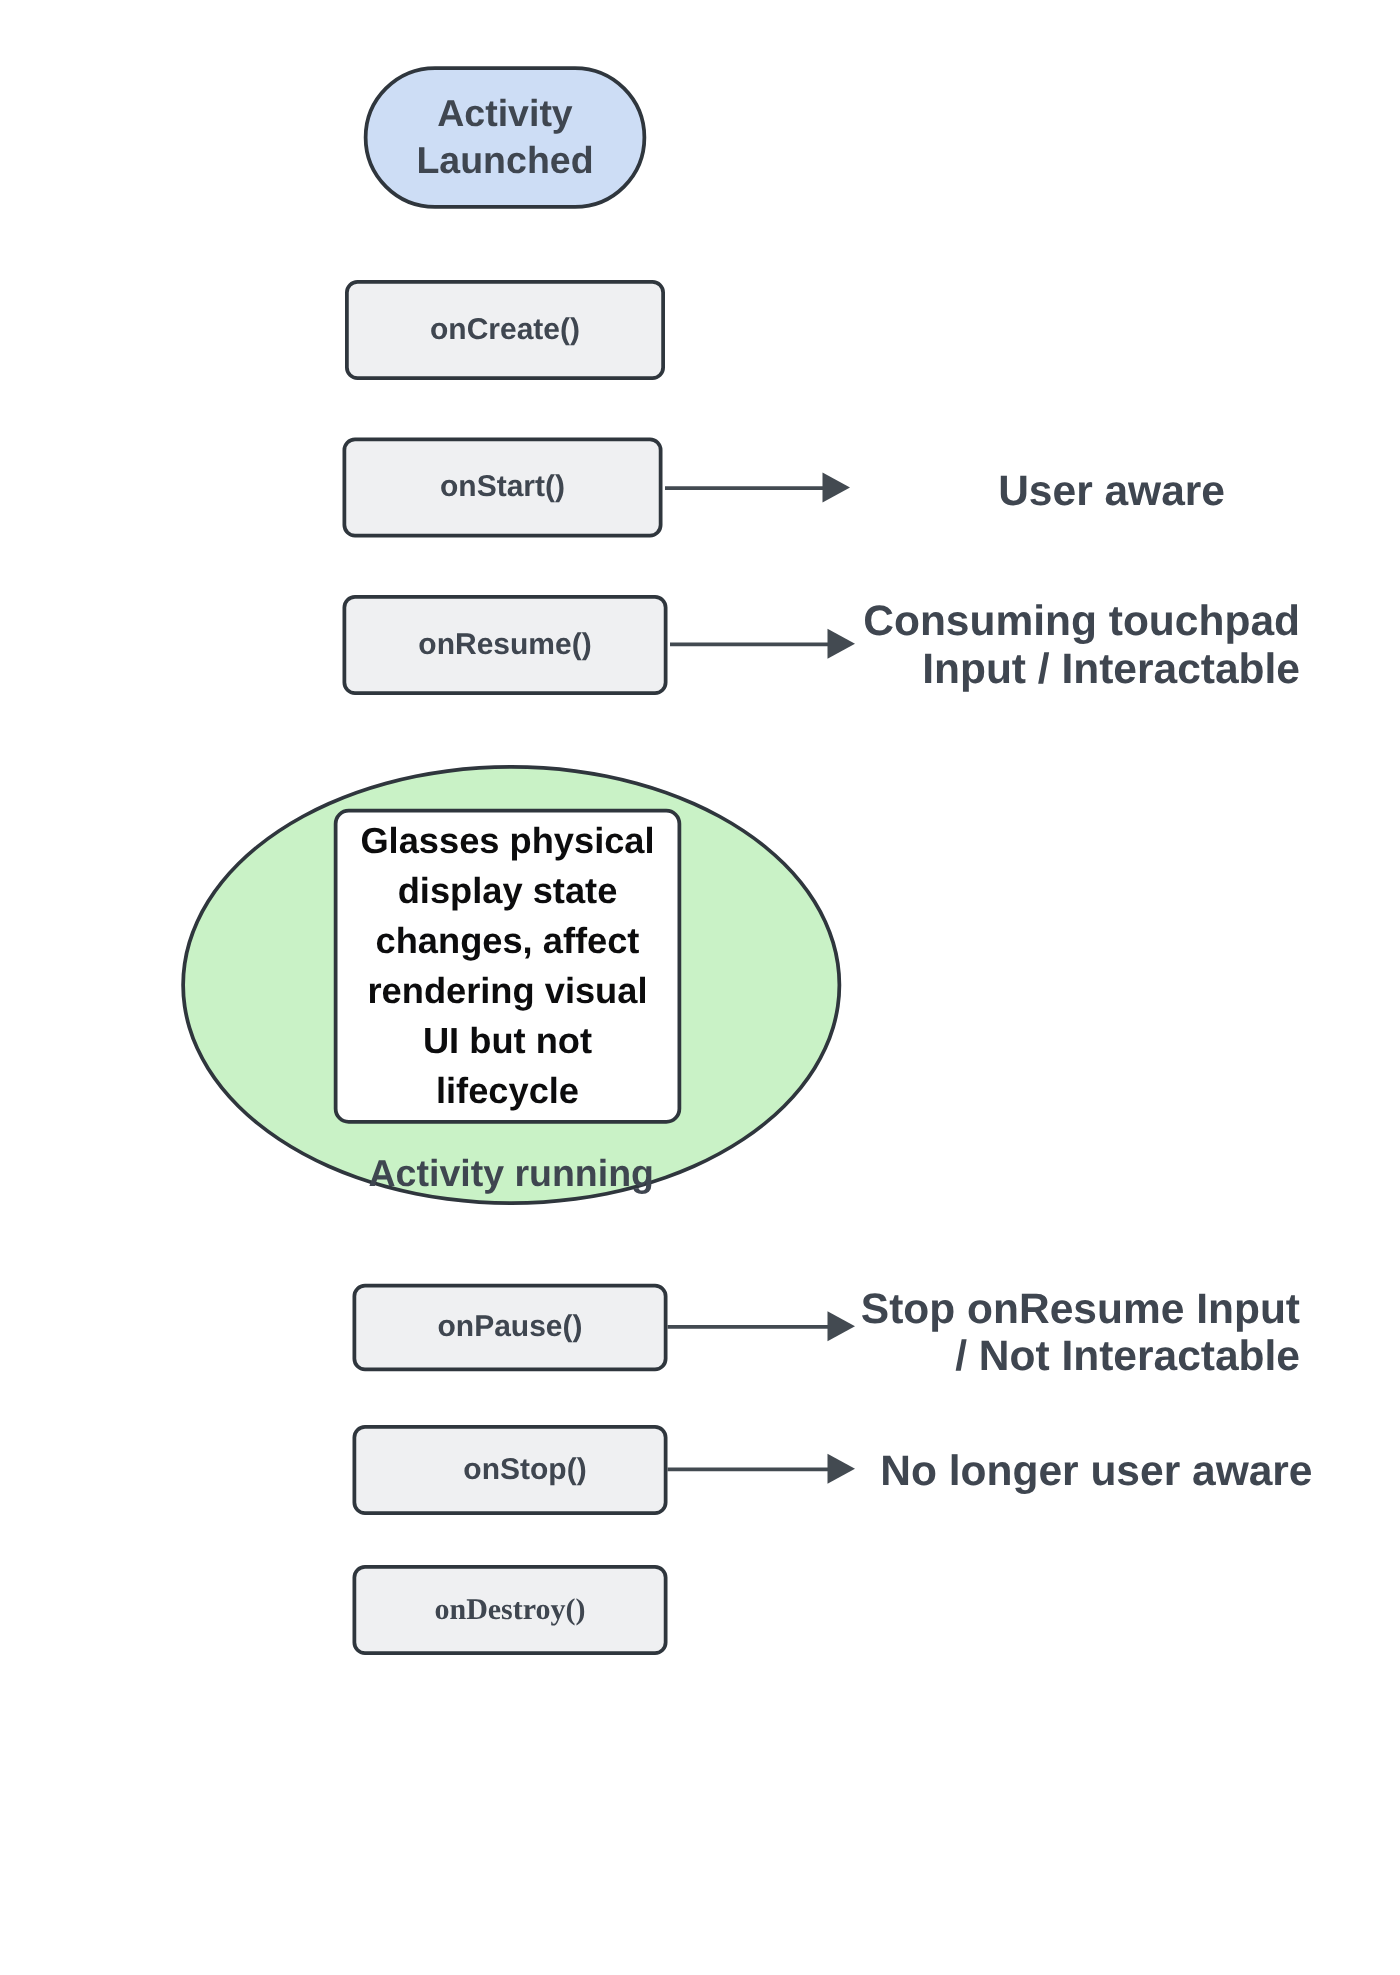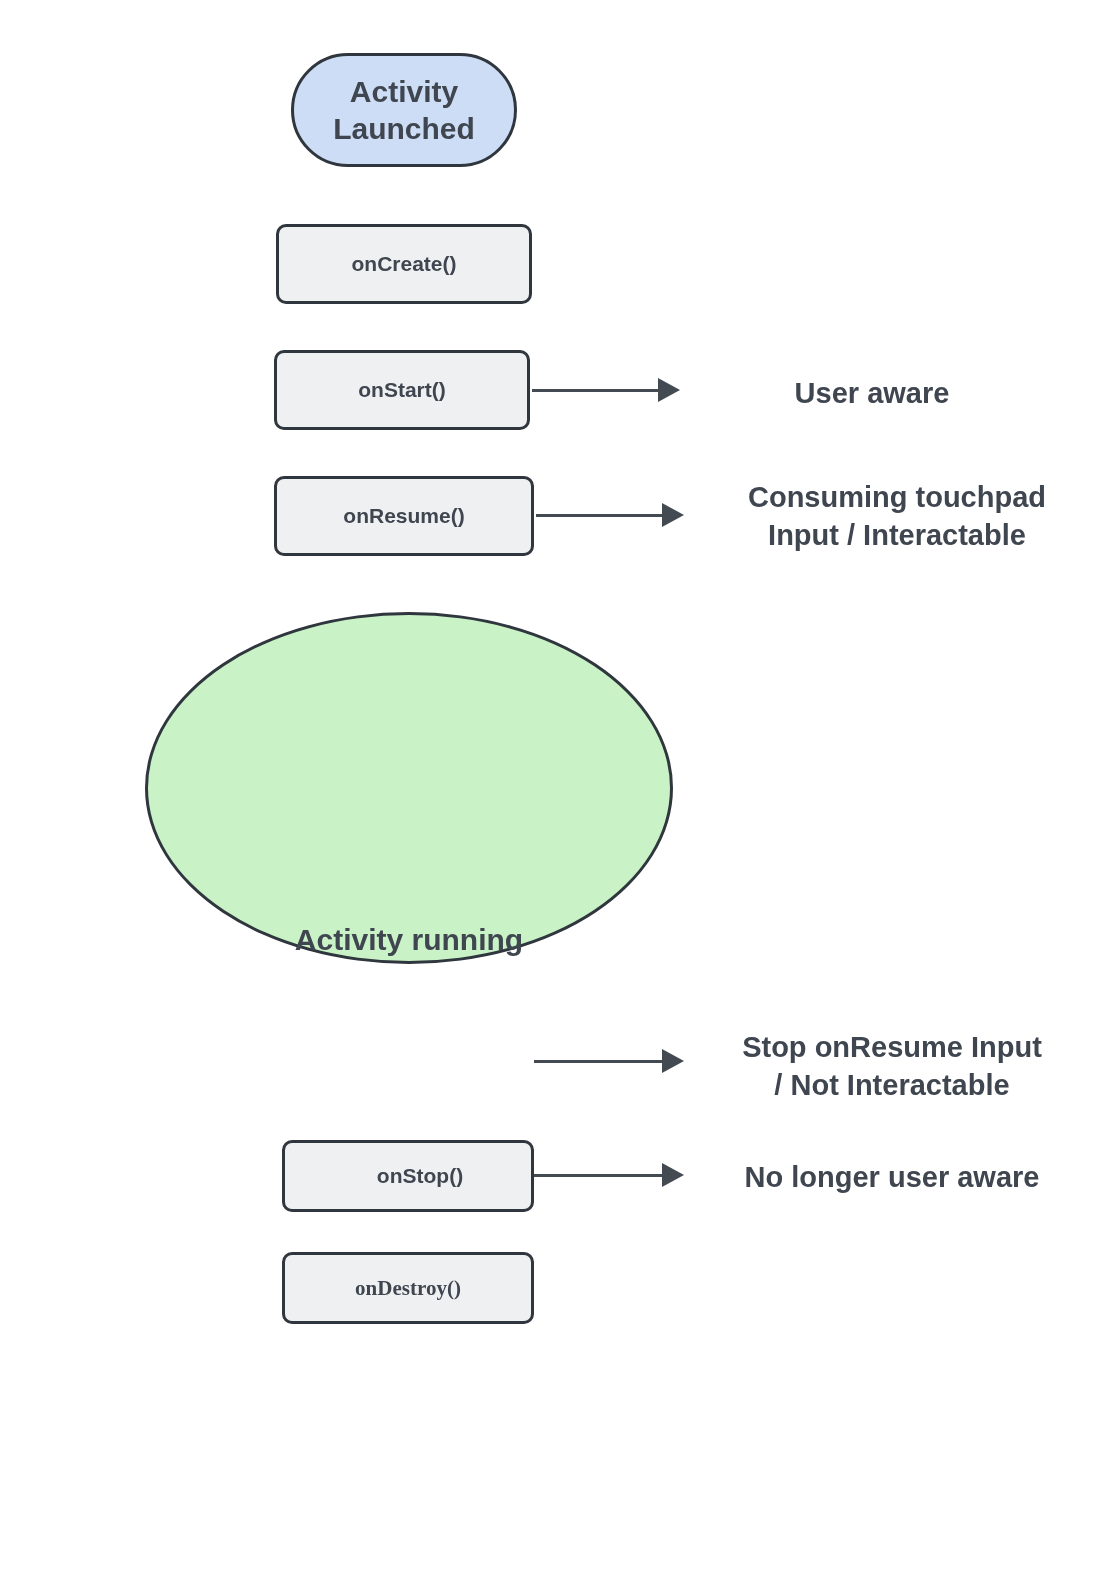--- a/index.html
+++ b/index.html
@@ -40,21 +40,21 @@
   }
   .pill {
     border-radius: 60px;
     font-size: 30px;
     line-height: 1.25;
   }
   .launch { background: var(--launch-fill); }
   .shutdown { background: var(--shutdown-fill); }
   .step-box {
     border-radius: 10px;
-    font-size: 21px;
+    font-size: 24px;
   }
   .ellipse {
     position: absolute;
     background: var(--running-fill);
     border: 3px solid var(--border);
     border-radius: 50%;
   }
   .note-box {
     position: absolute;
     background: var(--note-fill);
@@ -72,27 +72,26 @@
   }
   .running-label {
     position: absolute;
     text-align: center;
     font-weight: bold;
     font-size: 30px;
     color: var(--text);
   }
   .annotation {
     position: absolute;
-    text-align: center;
+    text-align: right;
     font-weight: bold;
-    font-size: 29px;
+    font-size: 34px;
     line-height: 38px;
     color: var(--text);
     white-space: pre-line;
-    margin-left: 32px;
   }
   .arrow-line {
     position: absolute;
     height: 3px;
     background: var(--arrow);
   }
   .arrow-head {
     position: absolute;
     width: 0;
     height: 0;
@@ -120,22 +119,29 @@
 
   <div class="node step-box" style="left:274px; top:476px; width:260px; height:80px;">onResume()</div>
   <div>
     <div class="arrow-line" style="left:536px; top:514px; width:128px;"></div>
     <div class="arrow-head" style="left:662px; top:503px;"></div>
   </div>
   <div class="annotation" style="left:690px; top:478px; width:350px;">Consuming touchpad
 Input / Interactable</div>
 
   <div class="ellipse" style="left:145px; top:612px; width:528px; height:352px;"></div>
+  <div class="note-box" style="left:267px; top:647px; width:278px; height:252px;">Glasses physical
+display state
+changes, affect
+rendering visual
+UI but not
+lifecycle</div>
   <div class="running-label" style="left:145px; top:923px; width:528px;">Activity running</div>
 
+  <div class="node step-box" style="left:282px; top:1027px; width:252px; height:70px;">onPause()</div>
   <div>
     <div class="arrow-line" style="left:534px; top:1060px; width:130px;"></div>
     <div class="arrow-head" style="left:662px; top:1049px;"></div>
   </div>
   <div class="annotation" style="left:680px; top:1028px; width:360px;">Stop onResume Input
 / Not Interactable</div>
 
   <div class="node step-box" style="left:282px; top:1140px; width:252px; height:72px;padding-left:24px;">onStop()</div>
   <div>
     <div class="arrow-line" style="left:534px; top:1174px; width:130px;"></div>

